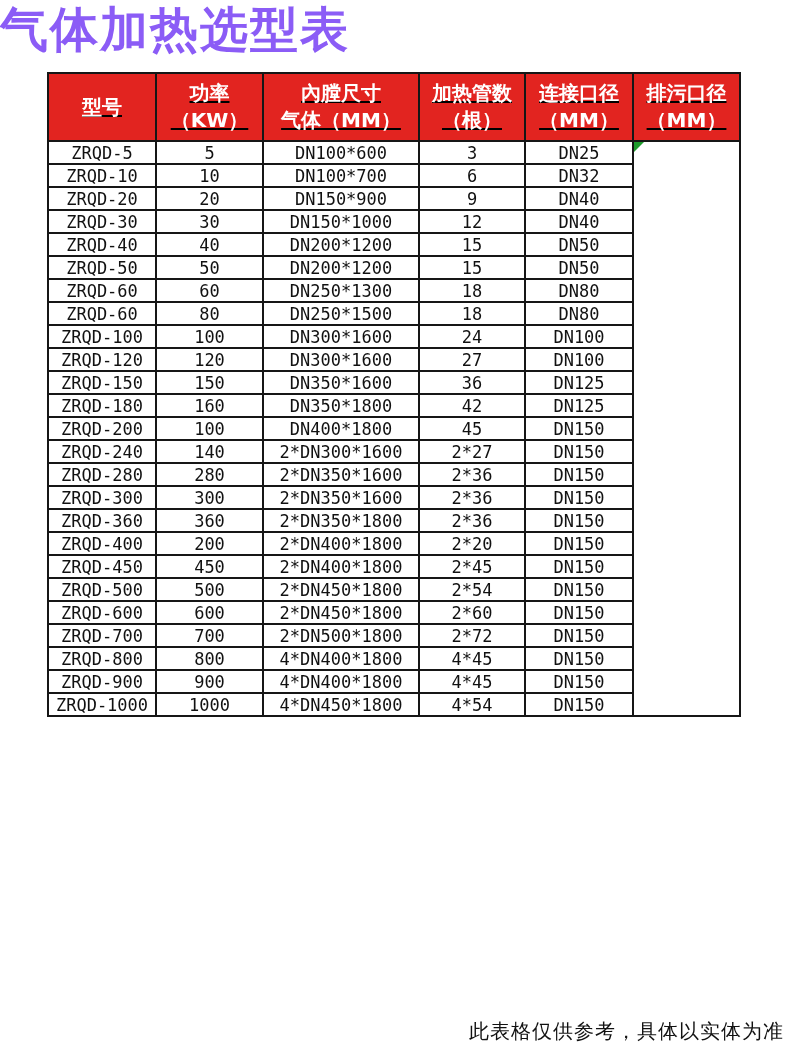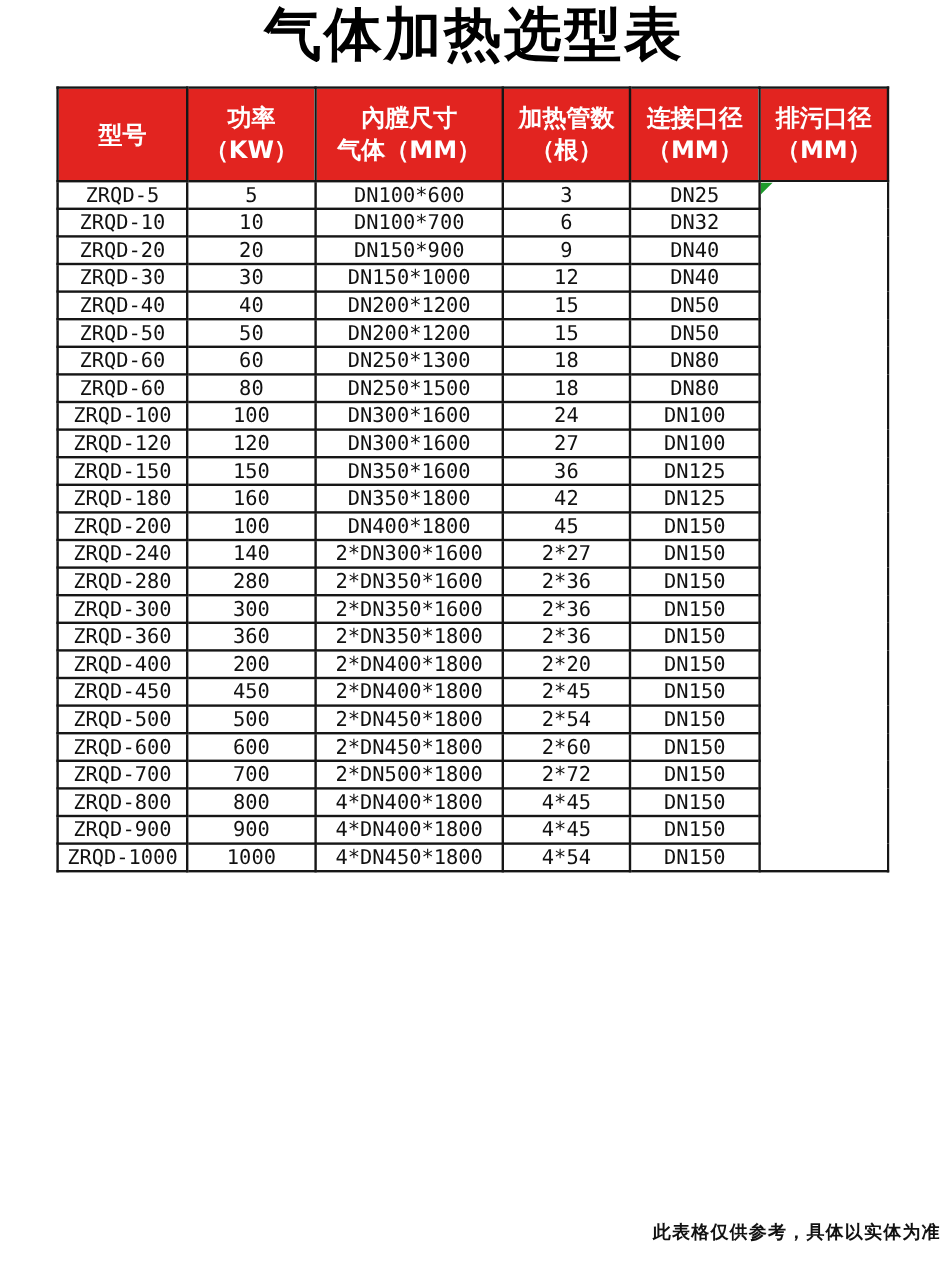--- a/index.html
+++ b/index.html
@@ -10,44 +10,43 @@
     background: #ffffff;
     position: relative;
     font-family: "Liberation Sans", sans-serif;
     overflow: hidden;
   }
   .title {
     position: absolute;
     top: 0px;
     left: 0;
     width: 100%;
-    text-align: center;
     font-size: 48px;
     font-weight: bold;
-    color: #000000;
+    color: #8b5cf6;
     letter-spacing: 2px;
     line-height: 58px;
     font-family: "DejaVu Sans", sans-serif;
   }
   table.spec-table {
     position: absolute;
     left: 47px;
     top: 72px;
     border-collapse: collapse;
     table-layout: fixed;
     width: 692px;
   }
   .spec-table th, .spec-table td {
     border: 2px solid #161616;
     text-align: center;
     vertical-align: middle;
     padding: 0;
     overflow: hidden;
   }
-  .spec-table thead tr { height: 78px; }
+  .spec-table thead tr { height: 68px; text-decoration: underline; }
   .spec-table th {
     background: #e22420;
     color: #ffffff;
     font-size: 20px;
     font-weight: bold;
     line-height: 1.35;
     font-family: "DejaVu Sans", sans-serif;
   }
   .spec-table tbody tr { height: 23px; }
   .spec-table td {
@@ -64,22 +63,22 @@
     left: 0;
     width: 0;
     height: 0;
     border-top: 10px solid #1d9b2c;
     border-right: 10px solid transparent;
   }
   .footer-note {
     position: absolute;
     top: 1018px;
     right: 6px;
-    font-size: 15px;
-    font-weight: bold;
+    font-size: 20px;
+    font-weight: normal;
     color: #111111;
     letter-spacing: 1px;
     font-family: "DejaVu Sans", sans-serif;
     text-align: right;
   }
 </style>
 </head>
 <body>
 
 <div class="title">气体加热选型表</div>

